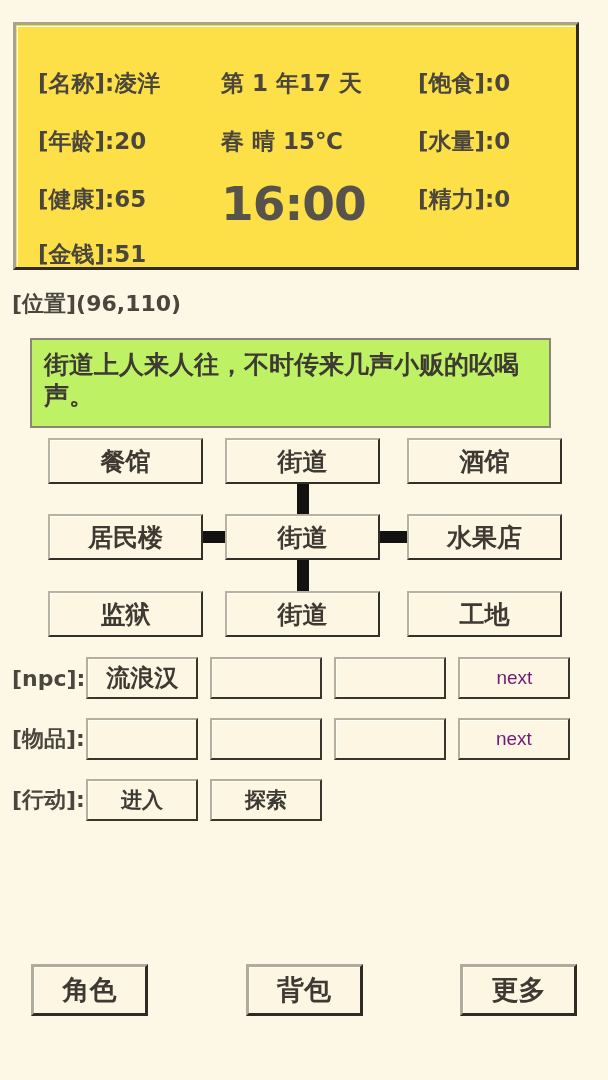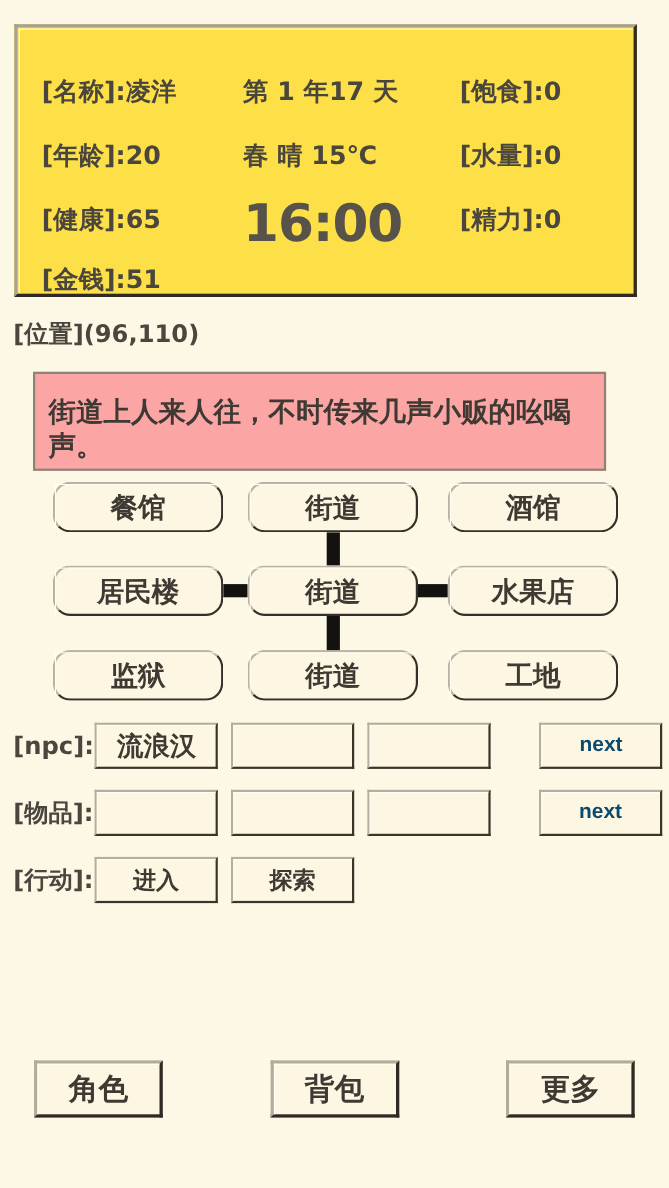--- a/index.html
+++ b/index.html
@@ -80,24 +80,24 @@
     white-space: nowrap;
   }
 
   
   #desc-box {
     position: absolute;
     left: 30px;
     top: 338px;
     width: 521px;
     height: 90px;
-    background: #fca5a5;
+    background: #bef264;
     border: 2px solid #8c8577;
     box-sizing: border-box;
-    padding: 20px 10px 0 12px;
+    padding: 10px 10px 0 12px;
   }
   #desc-text {
     font-size: 25px;
     font-weight: bold;
     line-height: 1.22;
     color: #3e3a33;
     letter-spacing: 0px;
   }
 
   
@@ -118,21 +118,20 @@
     border-right: 2px solid #33302a;
     border-bottom: 2px solid #33302a;
     box-sizing: border-box;
     display: flex;
     align-items: center;
     justify-content: center;
     font-size: 25px;
     font-weight: bold;
     color: #3e3a33;
     cursor: pointer;
-    border-radius: 16px;
   }
   .map-cell .hl {
     position: absolute;
     left: 0; top: 0; right: 0; bottom: 0;
     border-top: 1px solid #fffdf5;
     border-left: 1px solid #fffdf5;
     pointer-events: none;
   }
   .mc-c0 { left: 0px; }
   .mc-c1 { left: 177px; }
@@ -195,24 +194,23 @@
   .slot .hl {
     position: absolute;
     left: 0; top: 0; right: 0; bottom: 0;
     border-top: 1px solid #fffdf5;
     border-left: 1px solid #fffdf5;
     pointer-events: none;
   }
   .slot.empty { cursor: default; }
   .slot.next-btn {
     font-size: 19px;
-    font-weight: bold;
+    font-weight: normal;
     font-family: "Liberation Sans", sans-serif;
-    color: #0c4a6e;
-    margin-left: 32px;
+    color: #701a75;
   }
   .slot.action-btn {
     font-size: 21px;
   }
 
   
   #bottom-nav {
     position: absolute;
     left: 31px;
     top: 964px;

